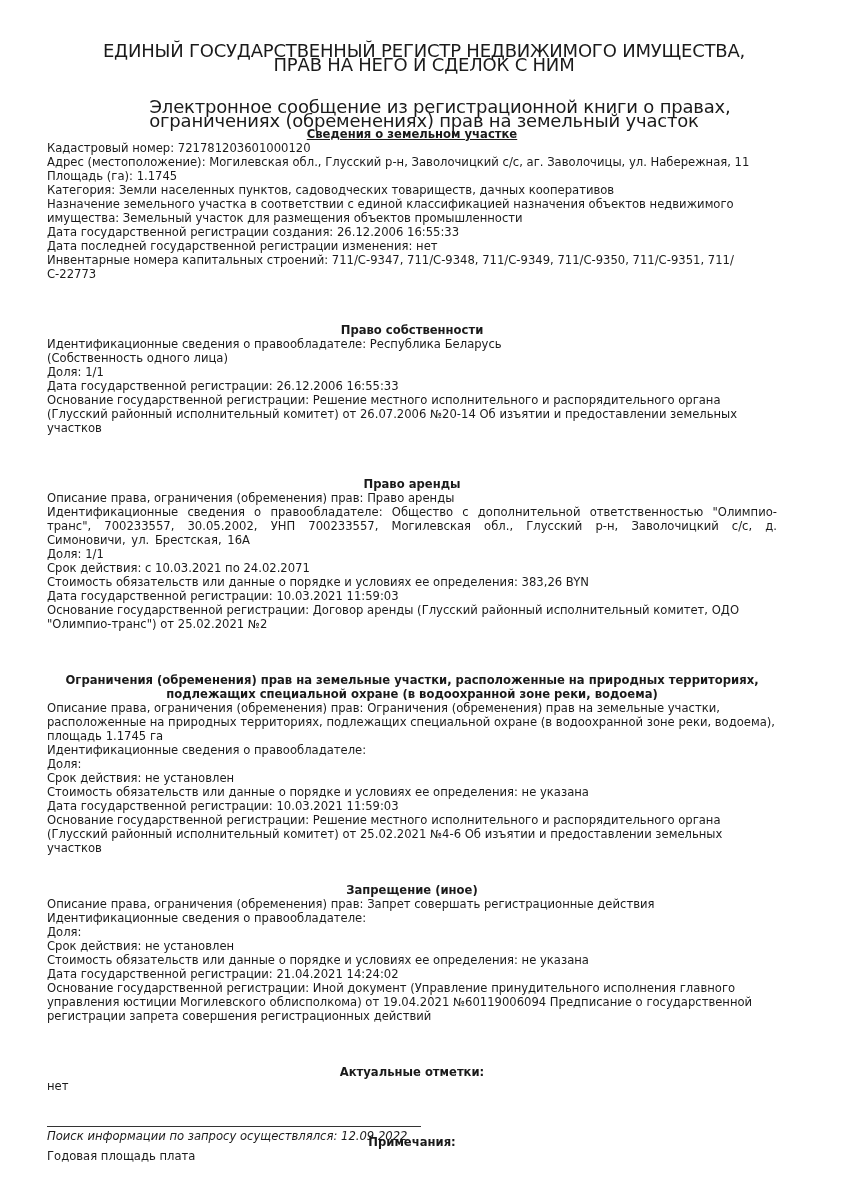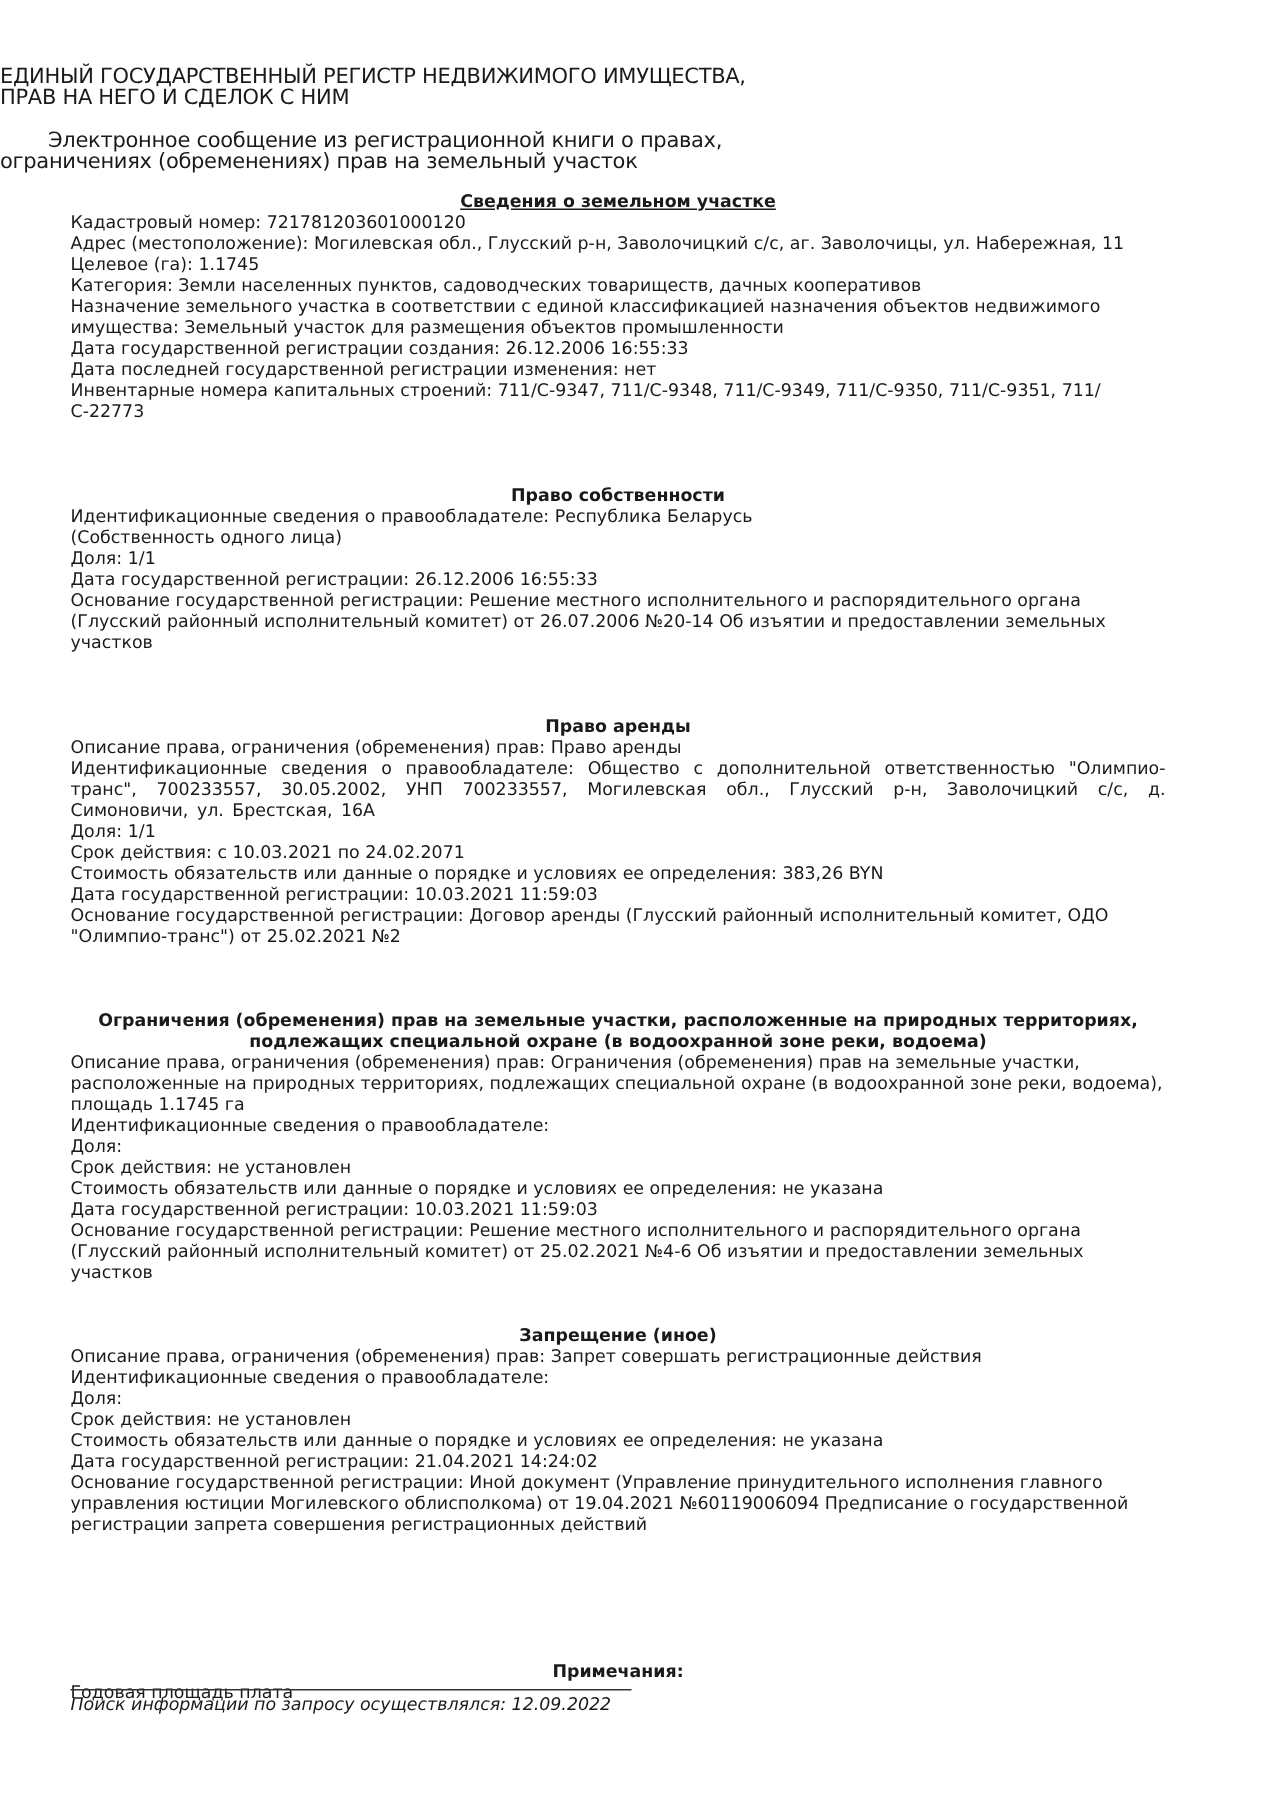--- a/index.html
+++ b/index.html
@@ -2,24 +2,24 @@
 <html><head>
 <meta charset="utf-8">
 <style>
   html, body { margin: 0; padding: 0; background: #ffffff; }
   body {
     width: 848px; height: 1200px; position: relative; overflow: hidden;
     font-family: "DejaVu Sans", sans-serif; color: #1a1a1a;
     font-size: 11.6px; line-height: 14px;
   }
   .header {
-    position: absolute; left: 0; top: 44px; width: 848px; 
-    font-size: 14px; line-height: 14px; letter-spacing: -0.2px;
+    position: absolute; left: 0; top: 44px; width: 848px; text-align: center;
+    font-size: 18px; line-height: 14px; letter-spacing: -0.2px;
   }
-  .header .sub { margin-top: 15px; padding-left: 32px; }
+  .header .sub { margin-top: 28px; padding-left: 32px; }
   .content { position: absolute; left: 47px; top: 127px; width: 730px; }
   .section { margin: 0; }
   .sec-title { font-weight: bold; text-align: center; }
   .sec-title.u { text-decoration: underline; }
   .row { white-space: normal; }
   .row.just { text-align: justify; text-align-last: left; word-spacing: 2px; }
   .v { }
   .gap-l { height: 42px; }
   .gap-m { height: 28px; }
   .footer-line {
@@ -39,21 +39,21 @@
   <div class="sub">Электронное сообщение из регистрационной книги о правах,</div>
   <div>ограничениях (обременениях) прав на земельный участок</div>
 </div>
 
 <div class="content">
 
   <div class="section">
     <div class="sec-title u">Сведения о земельном участке</div>
     <div class="row"><span>Кадастровый номер: </span><span class="v">721781203601000120</span></div>
     <div class="row"><span>Адрес (местоположение): </span><span class="v">Могилевская обл., Глусский р-н, Заволочицкий с/с, аг. Заволочицы, ул. Набережная, 11</span></div>
-    <div class="row"><span>Целевое (га): </span><span class="v">1.1745</span></div>
+    <div class="row"><span>Площадь (га): </span><span class="v">1.1745</span></div>
     <div class="row"><span>Категория: </span><span class="v">Земли населенных пунктов, садоводческих товариществ, дачных кооперативов</span></div>
     <div class="row"><span>Назначение земельного участка в соответствии с единой классификацией назначения объектов недвижимого имущества: </span><span class="v">Земельный участок для размещения объектов промышленности</span></div>
     <div class="row"><span>Дата государственной регистрации создания: </span><span class="v">26.12.2006 16:55:33</span></div>
     <div class="row"><span>Дата последней государственной регистрации изменения: </span><span class="v">нет</span></div>
     <div class="row"><span>Инвентарные номера капитальных строений: </span><span class="v">711/С-9347, 711/С-9348, 711/С-9349, 711/С-9350, 711/С-9351, 711/С-22773</span></div>
   </div>
 
   <div class="gap-l"></div>
 
   <div class="section">
@@ -99,20 +99,24 @@
     <div class="row">Идентификационные сведения о правообладателе:</div>
     <div class="row">Доля:</div>
     <div class="row"><span>Срок действия: </span><span class="v">не установлен</span></div>
     <div class="row"><span>Стоимость обязательств или данные о порядке и условиях ее определения: </span><span class="v">не указана</span></div>
     <div class="row"><span>Дата государственной регистрации: </span><span class="v">21.04.2021 14:24:02</span></div>
     <div class="row"><span>Основание государственной регистрации: </span><span class="v">Иной документ (Управление принудительного исполнения главного управления юстиции Могилевского облисполкома) от 19.04.2021 №60119006094 Предписание о государственной регистрации запрета совершения регистрационных действий</span></div>
   </div>
 
   <div class="gap-l"></div>
 
+  <div class="section">
+    <div class="sec-title">Актуальные отметки:</div>
+    <div class="row v">нет</div>
+  </div>
 
   <div class="gap-l"></div>
 
   <div class="section">
     <div class="sec-title">Примечания:</div>
     <div class="row v">Годовая площадь плата</div>
   </div>
 </div>
 
 <div class="footer-line"></div>

